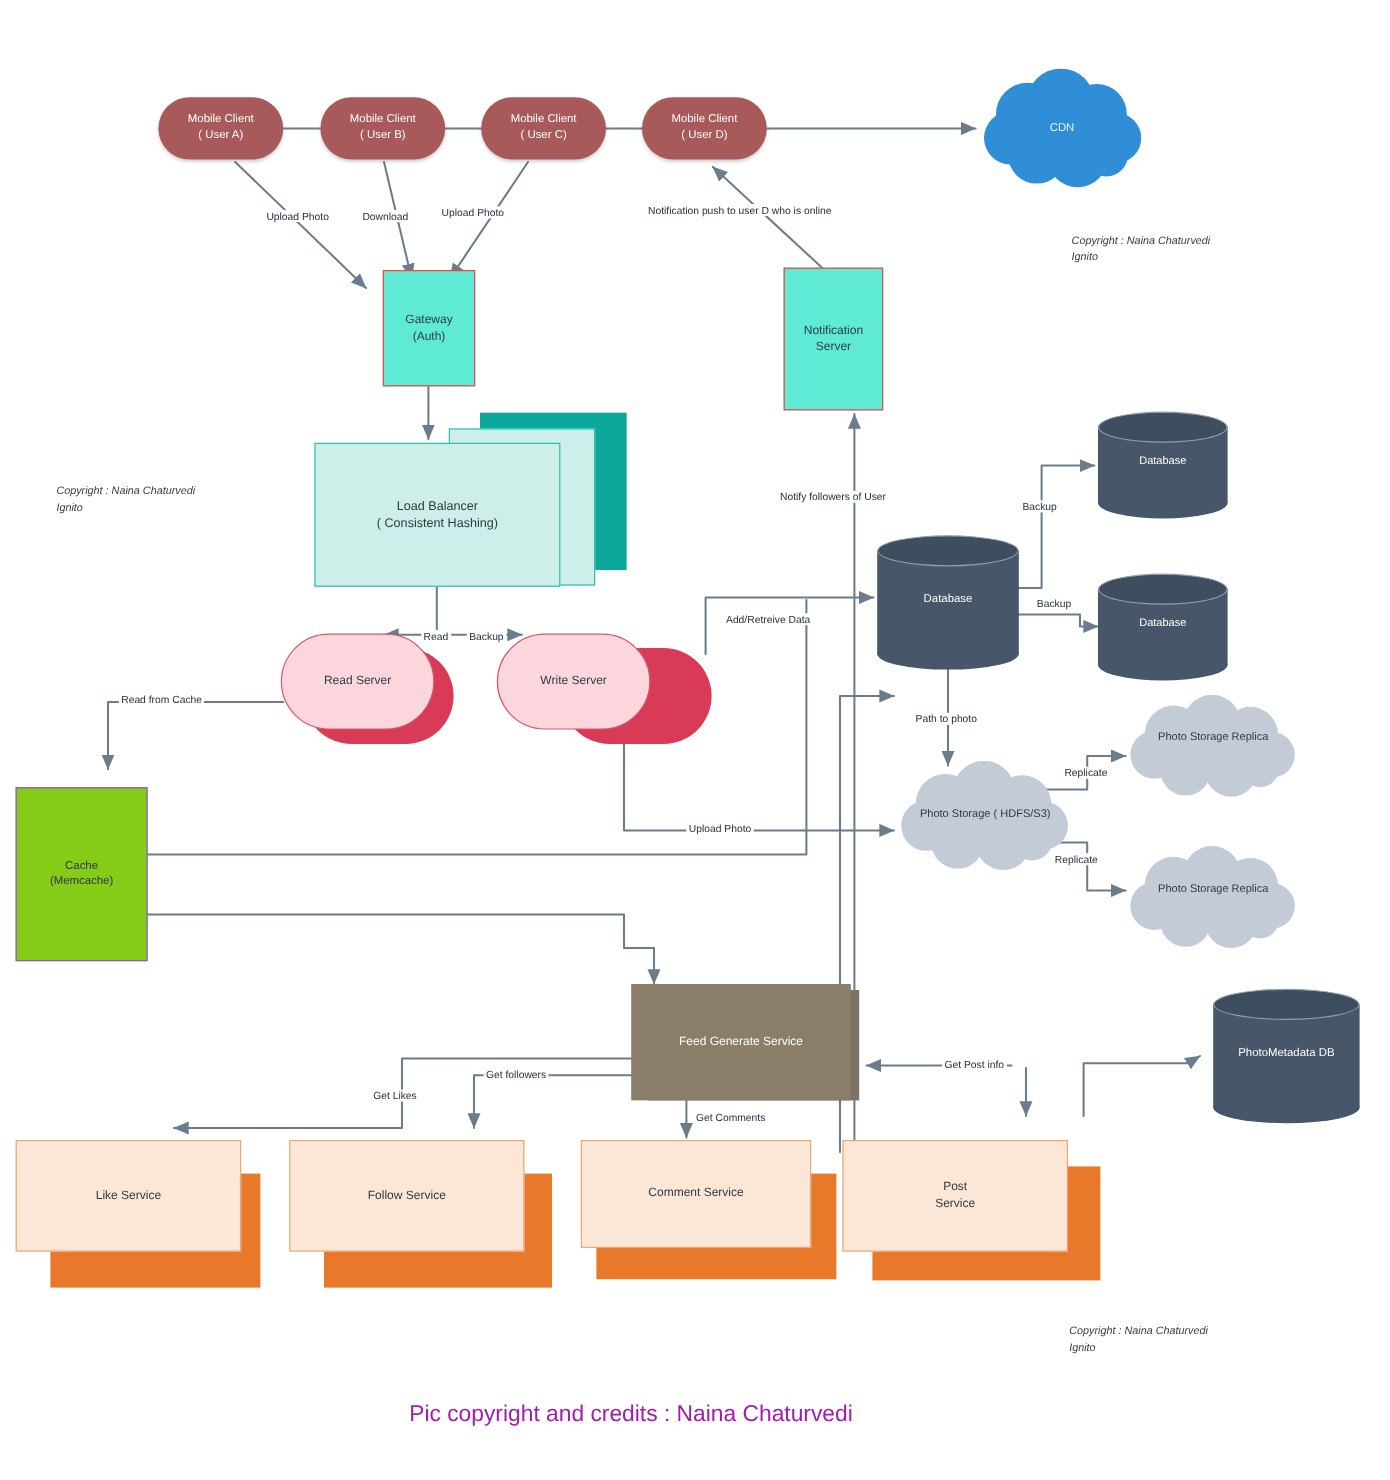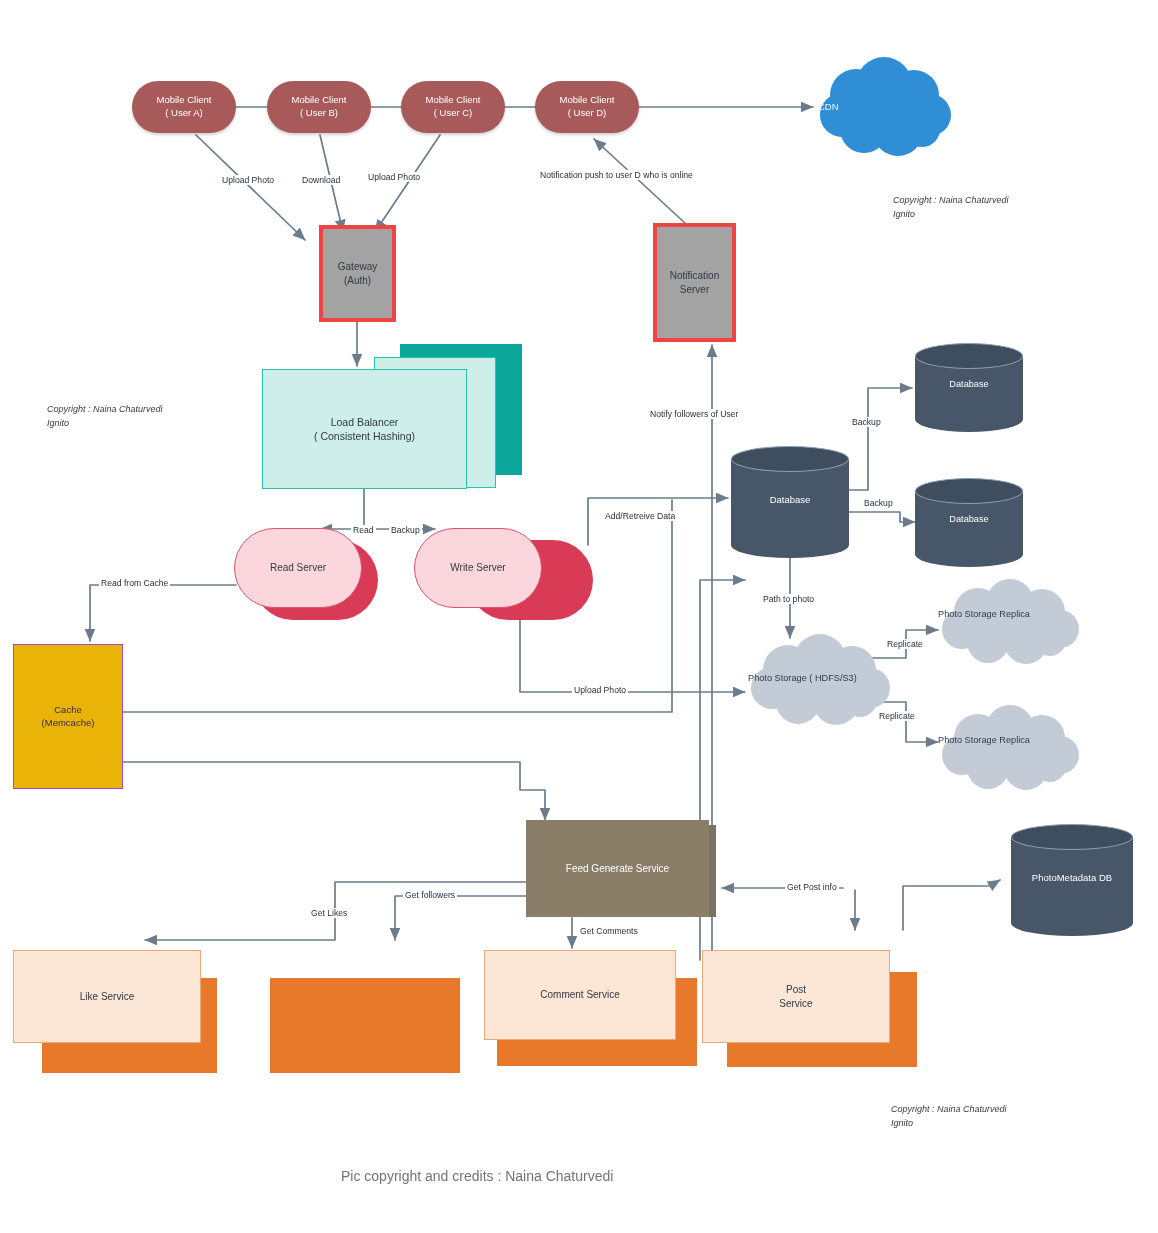--- a/index.html
+++ b/index.html
@@ -6,48 +6,48 @@
   body{font-family:"Liberation Sans","DejaVu Sans",sans-serif;}
   #stage{position:relative;width:1158px;height:1233px;background:#fff;overflow:hidden;}
   #svg-layer{position:absolute;left:0;top:0;width:1158px;height:1233px;}
   .node{position:absolute;box-sizing:border-box;display:flex;align-items:center;justify-content:center;text-align:center;}
   .node .lbl{position:relative;z-index:3;line-height:1.35;white-space:pre-line;}
 
   
   .client{background:#a85a5a;border-radius:26px;color:#ffffff;font-size:9.5px;
           box-shadow:0 2px 3px rgba(0,0,0,.18);}
   
-  .greybox{background:#a3a3a3;border:4px solid #ef4444;color:#2f3a45;font-size:10px;}
+  .greybox{background:#5eead4;border:1px solid #ef4444;color:#2f3a45;font-size:10px;}
   
   .lb-back{background:#0aa79a;border:1px solid #0aa79a;}
   .lb-mid{background:#cdeee9;border:1px solid #2bbfae;}
   .lb-front{background:#cdeee9;border:1px solid #2bbfae;color:#2f3a45;font-size:10.5px;}
   
   .srv-shadow{background:#d93a55;border-radius:46px;}
   .srv-front{background:#fbd6dc;border:1px solid #d9566e;border-radius:42px;color:#2f3a45;font-size:10px;}
   
-  .cache{background:#eab308;border:1.4px solid #9b4fd0;color:#3a2b4a;font-size:9.5px;}
+  .cache{background:#84cc16;border:1.4px solid #9b4fd0;color:#3a2b4a;font-size:9.5px;margin-top:12px;}
   
   .feed-shadow{background:#7d7364;}
   .feed-front{background:#8a7e69;color:#ffffff;font-size:10px;}
   
   .svc-shadow{background:#e8792a;}
   .svc-front{background:#fce6d5;border:1px solid #e8a878;color:#2f3a45;font-size:10px;}
   
   .cyl{position:absolute;}
   .cyl .body{position:absolute;left:0;right:0;background:#475668;}
   .cyl .top{position:absolute;left:0;right:0;height:26px;border-radius:50%;background:#3f4e5e;border:1px solid #8fa0b0;box-sizing:border-box;}
   .cyl .bot{position:absolute;left:0;right:0;height:26px;border-radius:50%;background:#475668;}
   .cyl .ctext{position:absolute;left:0;right:0;text-align:center;color:#ffffff;z-index:5;}
   
   .cloud{position:absolute;}
-  .cloud .ctext{position:absolute;left:0;right:0;text-align:left;z-index:5;}
+  .cloud .ctext{position:absolute;left:0;right:0;text-align:center;z-index:5;}
 
   .copy{position:absolute;font-style:italic;font-size:9px;color:#3b3b3b;line-height:1.5;white-space:pre-line;}
-  .caption{position:absolute;font-size:14px;color:#737373;}
+  .caption{position:absolute;font-size:19px;color:#a21caf;}
   .edge-label{position:absolute;font-size:8.6px;color:#1f2b38;background:#ffffff;padding:0 2px;white-space:nowrap;}
 </style>
 </head>
 <body>
 
 <div id="stage">
 
   <svg id="svg-layer" viewBox="0 0 1158 1233">
     <defs>
       <marker id="ah" markerWidth="9" markerHeight="9" refX="7.2" refY="3.2" orient="auto">
@@ -260,20 +260,23 @@
   <div class="node feed-front" style="left:526px;top:820px;width:183px;height:97px;">
     <span class="lbl">Feed Generate Service</span>
   </div>
 
   <div class="node svc-shadow" style="left:42px;top:978px;width:175px;height:95px;"></div>
   <div class="node svc-front" style="left:13px;top:950px;width:188px;height:93px;">
     <span class="lbl">Like Service</span>
   </div>
 
   <div class="node svc-shadow" style="left:270px;top:978px;width:190px;height:95px;"></div>
+  <div class="node svc-front" style="left:241px;top:950px;width:196px;height:93px;">
+    <span class="lbl">Follow Service</span>
+  </div>
 
   <div class="node svc-shadow" style="left:497px;top:978px;width:200px;height:88px;"></div>
   <div class="node svc-front" style="left:484px;top:950px;width:192px;height:90px;">
     <span class="lbl">Comment Service</span>
   </div>
 
   <div class="node svc-shadow" style="left:727px;top:972px;width:190px;height:95px;"></div>
   <div class="node svc-front" style="left:702px;top:950px;width:188px;height:93px;">
     <span class="lbl">Post
 Service</span>

